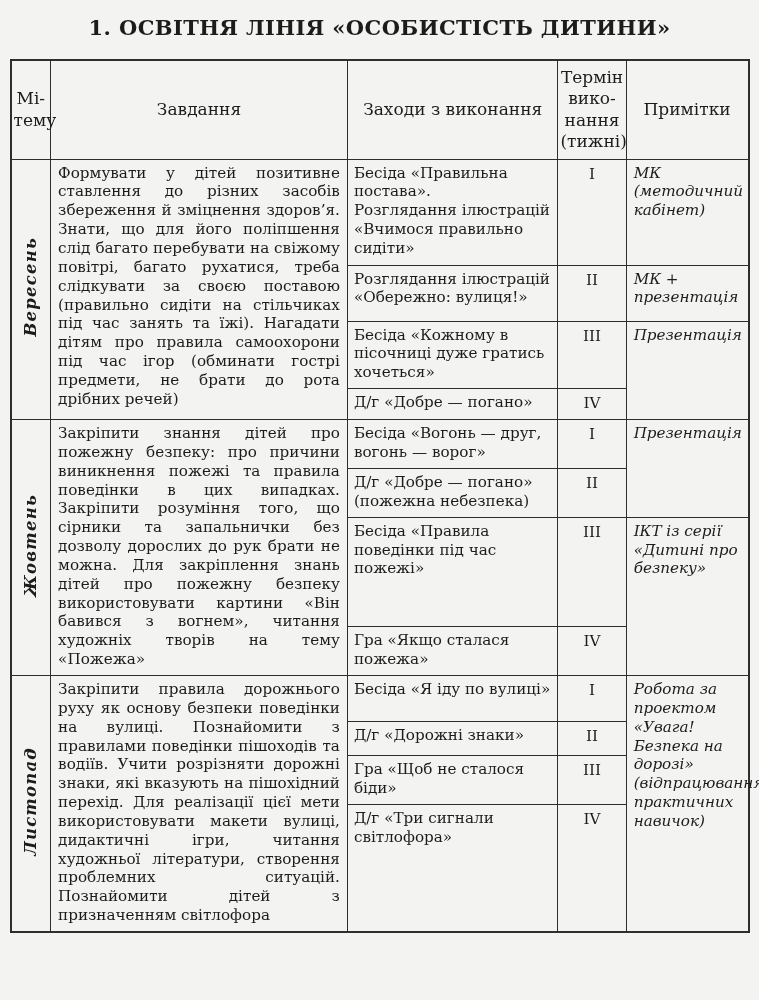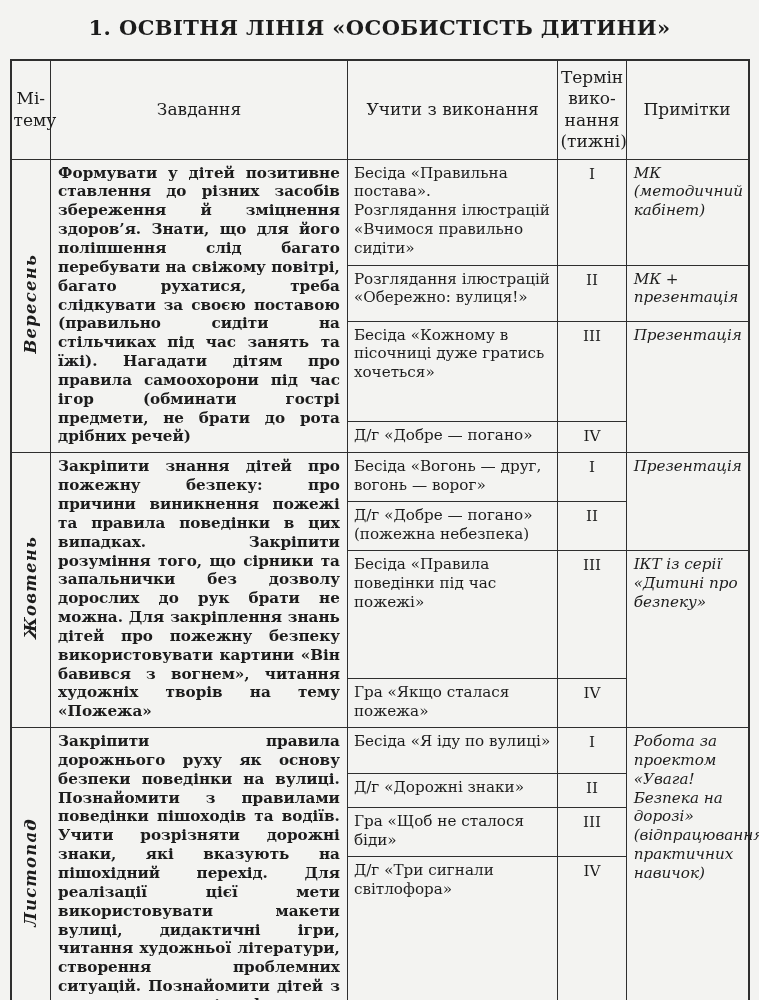--- a/index.html
+++ b/index.html
@@ -61,21 +61,21 @@
   .vert {
     display: inline-block;
     writing-mode: vertical-rl;
     transform: rotate(180deg);
     font-weight: bold;
     font-style: italic;
     font-size: 16.5px;
     letter-spacing: 1.2px;
     white-space: nowrap;
   }
-  td.task { text-align: justify; padding-left: 7px; padding-right: 7px; font-weight: bold; }
+  td.task { text-align: justify; padding-left: 7px; padding-right: 7px; }
   td.term { text-align: center; padding-top: 5px; }
   td.note { padding-left: 7px; font-style: italic; }
   .pre { white-space: pre-line; margin-top: 24px; }
 
   tr.r-h1  { height: 106px; }
   tr.r-h2  { height: 56px;  }
   tr.r-h3  { height: 62px;  }
   tr.r-h4a { height: 46px;  }
   tr.r-h4b { height: 49px;  }
   tr.r-h4c { height: 47px;  }
@@ -95,21 +95,21 @@
         <col class="col-task">
         <col class="col-act">
         <col class="col-term">
         <col class="col-note">
     </colgroup>
     <thead>
       <tr>
         <th class="pre">Мі-
 тему</th>
         <th>Завдання</th>
-        <th>Учити з виконання</th>
+        <th>Заходи з виконання</th>
         <th class="pre">Термін
 вико-
 нання
 (тижні)</th>
         <th>Примітки</th>
       </tr>
     </thead>
     <tbody>
 
       <tr class="r-h1">

